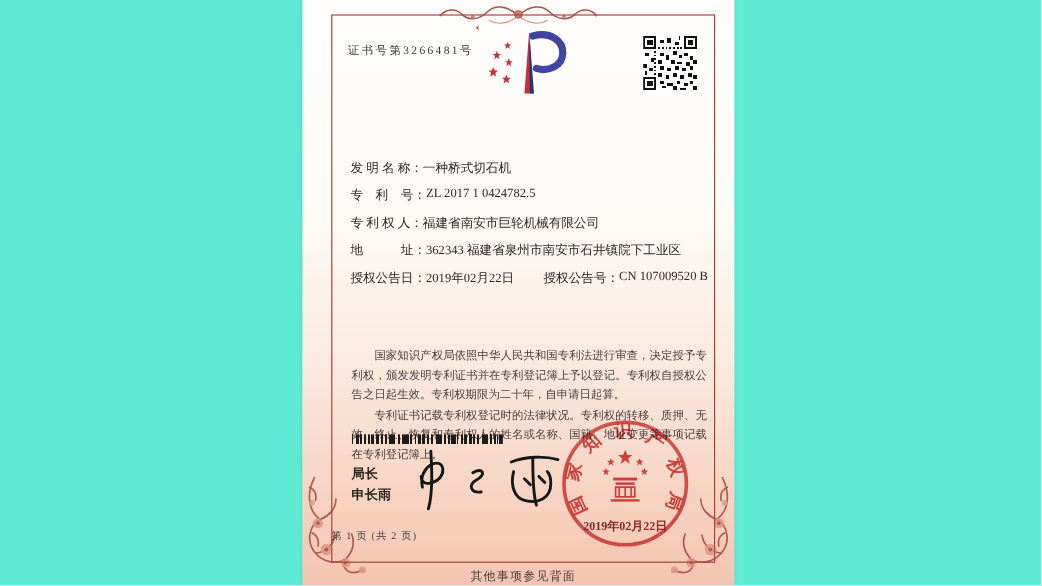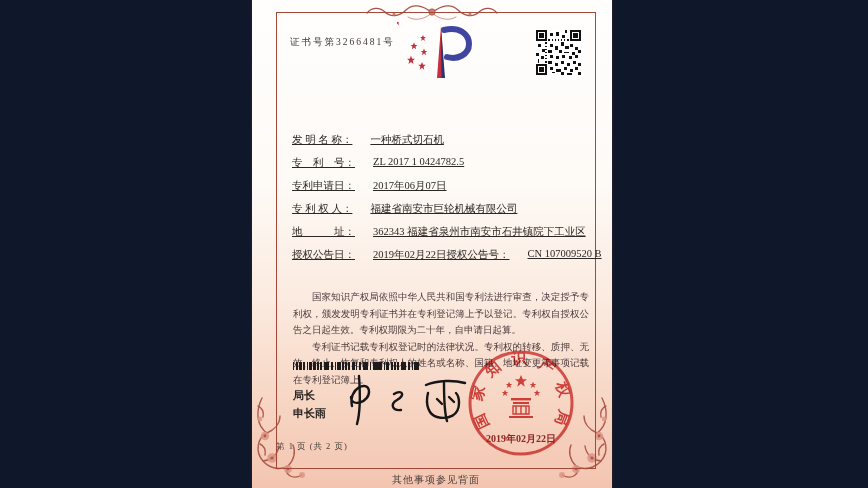--- a/index.html
+++ b/index.html
@@ -1,31 +1,31 @@
 <!DOCTYPE html>
 <html><head>
 <meta charset="utf-8">
 <style>
   html,body{margin:0;padding:0;background:#ffffff;}
-  .stage{position:relative;width:868px;height:488px;background:#0f172a;overflow:hidden;
+  .stage{position:relative;width:868px;height:488px;background:#5eead4;overflow:hidden;
          font-family:"Liberation Serif","DejaVu Serif",serif;}
   .paper{position:absolute;left:252px;top:0;width:360px;height:488px;
          background:linear-gradient(180deg,#fffefd 0%,#fefaf6 38%,#fbeadf 62%,#f7d6c4 82%,#f3c5b0 100%);
          box-shadow:0 0 3px rgba(160,90,70,.25);}
   .frame{position:absolute;left:24px;right:16px;top:12px;bottom:19px;
          border:1.5px solid #a5483a;}
   .certno{position:absolute;left:38px;top:36px;font-size:9.5px;letter-spacing:2px;color:#3a3632;}
   .logo{position:absolute;left:145px;top:22px;width:95px;height:60px;}
   .qr{position:absolute;left:284px;top:30px;width:45px;height:45px;}
   .title{position:absolute;left:24px;right:16px;top:84px;text-align:center;
          font-size:23px;font-weight:bold;letter-spacing:13px;color:#171512;text-indent:13px;}
   .rows{position:absolute;left:40px;right:22px;top:133px;}
-  .row{height:23px;font-size:10.5px;color:#2b2724;display:flex;align-items:flex-start;white-space:nowrap;text-decoration:underline;}
+  .row{height:23px;font-size:10.5px;color:#2b2724;display:flex;align-items:flex-start;white-space:nowrap;}
   .row .lab{color:#2b2724;}
-  .row .val{color:#2b2724;margin-left:18px;}
+  .row .val{color:#2b2724;}
   .row .sp{display:inline-block;width:26px;}
   .legal{position:absolute;left:41px;width:296px;top:289px;font-size:9.5px;line-height:16.5px;
          color:#4a3a3c;text-align:justify;}
   .legal p{margin:0;text-indent:2em;}
   .barcode{position:absolute;left:41px;top:362px;width:126px;height:8px;
     background:
       repeating-linear-gradient(90deg,#1c1c1c 0 1.5px,transparent 1.5px 3.5px),
       repeating-linear-gradient(90deg,#1c1c1c 0 1px,transparent 1px 5.5px),
       repeating-linear-gradient(90deg,transparent 0 7px,#1c1c1c 7px 9px,transparent 9px 13px);}
   .director{position:absolute;left:41px;top:386px;font-size:11px;font-weight:bold;color:#2a2521;line-height:18px;}
@@ -181,24 +181,20 @@
     <div class="rows">
       <div class="row">
         <span class="lab">发 明 名 称：</span>
         <span class="val">一种桥式切石机</span>
       </div>
       <div class="row">
         <span class="lab">专　利　号：</span>
         <span class="val">ZL 2017 1 0424782.5</span>
       </div>
       <div class="row">
-        <span class="lab">专利申请日：</span>
-        <span class="val">2017年06月07日</span>
-      </div>
-      <div class="row">
         <span class="lab">专 利 权 人：</span>
         <span class="val">福建省南安市巨轮机械有限公司</span>
       </div>
       <div class="row">
         <span class="lab">地　　　址：</span>
         <span class="val">362343 福建省泉州市南安市石井镇院下工业区</span>
       </div>
       <div class="row">
         <span class="lab">授权公告日：</span>
         <span class="val">2019年02月22日</span>

